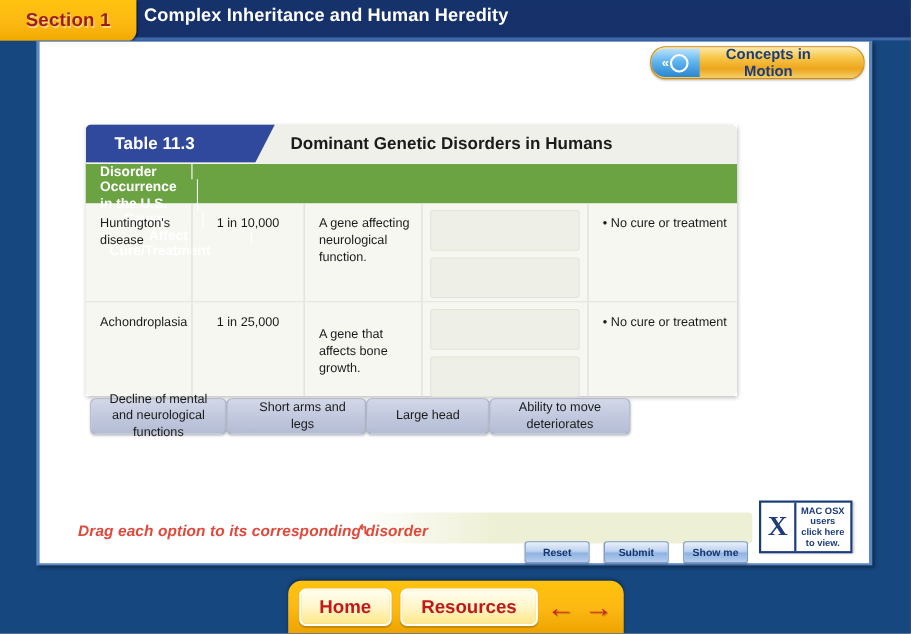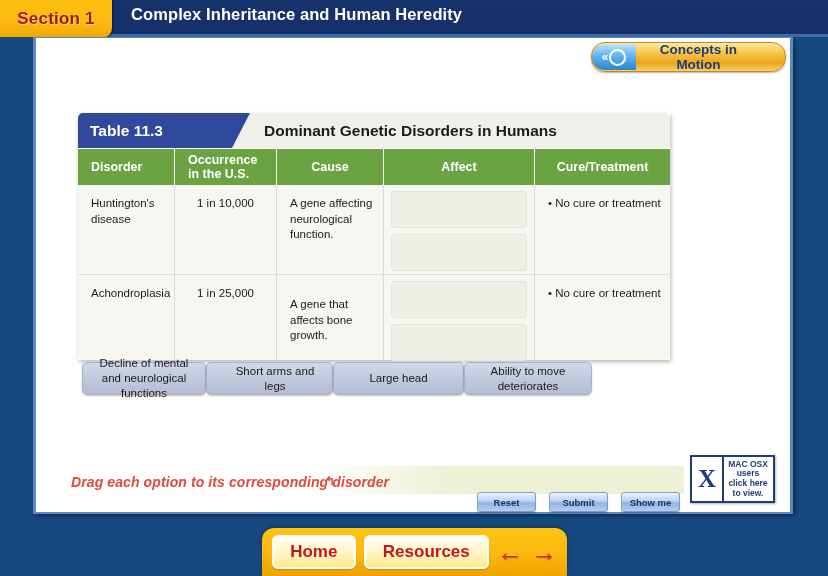--- a/index.html
+++ b/index.html
@@ -24,21 +24,21 @@
   }
   #topbar-underline {
     position: absolute;
     left: 0; top: 34px;
     width: 828px; height: 3px;
     background: #3f69a8;
   }
   #section-tab {
     position: absolute;
     left: 0; top: 0;
-    width: 112px; height: 38px;
+    width: 124px; height: 38px;
     background: linear-gradient(#ffc20e 0%, #fdb913 55%, #f0a800 100%);
     border-bottom-right-radius: 10px;
     box-shadow: 1px 1px 2px rgba(0,0,0,.45);
     display: flex;
     align-items: center;
     justify-content: center;
   }
   #section-tab span {
     color: #9c1b1b;
     font-size: 17px;
@@ -133,38 +133,39 @@
   #table-tag {
     position: absolute;
     left: 0; top: 0;
     width: 172px; height: 35px;
     background: #31499c;
     color: #ffffff;
     font-size: 15.5px;
     font-weight: bold;
     display: flex;
     align-items: center;
-    padding-left: 12px;
+    padding-left: 26px;
     box-sizing: border-box;
     clip-path: polygon(0 0, 100% 0, calc(100% - 18px) 100%, 0 100%);
   }
   #table-title {
     position: absolute;
     left: 186px; top: 0;
     height: 35px;
     display: flex; align-items: center;
     color: #1b1b1b;
     font-size: 15.5px;
     font-weight: bold;
   }
   #colhead {
     display: flex;
     height: 36px;
     background: #6ba343;
     border-top: 1px solid #ffffff;
+    flex-direction: column;
   }
   #colhead .ch {
     color: #ffffff;
     font-size: 12.5px;
     font-weight: bold;
     display: flex;
     align-items: center;
     justify-content: center;
     text-align: center;
     line-height: 1.15;
@@ -231,21 +232,21 @@
     display: flex;
     align-items: center;
     justify-content: center;
     padding: 4px 9px;
     box-sizing: border-box;
     height: 33px;
     cursor: pointer;
   }
   .chip.w1 { width: 124px; }
   .chip.w2 { width: 127px; padding-left: 20px; }
-  .chip.w3 { width: 131px; }
+  .chip.w3 { width: 112px; }
   .chip.w4 { width: 128px; }
 
   
   #instr-bar {
     position: absolute;
     left: 60px; top: 466px;
     width: 624px; height: 28px;
     background: linear-gradient(90deg, rgba(255,255,255,0) 0%, rgba(255,255,255,0) 42%, #eef0d6 62%, #eef0d6 100%);
     border-radius: 3px;
   }

